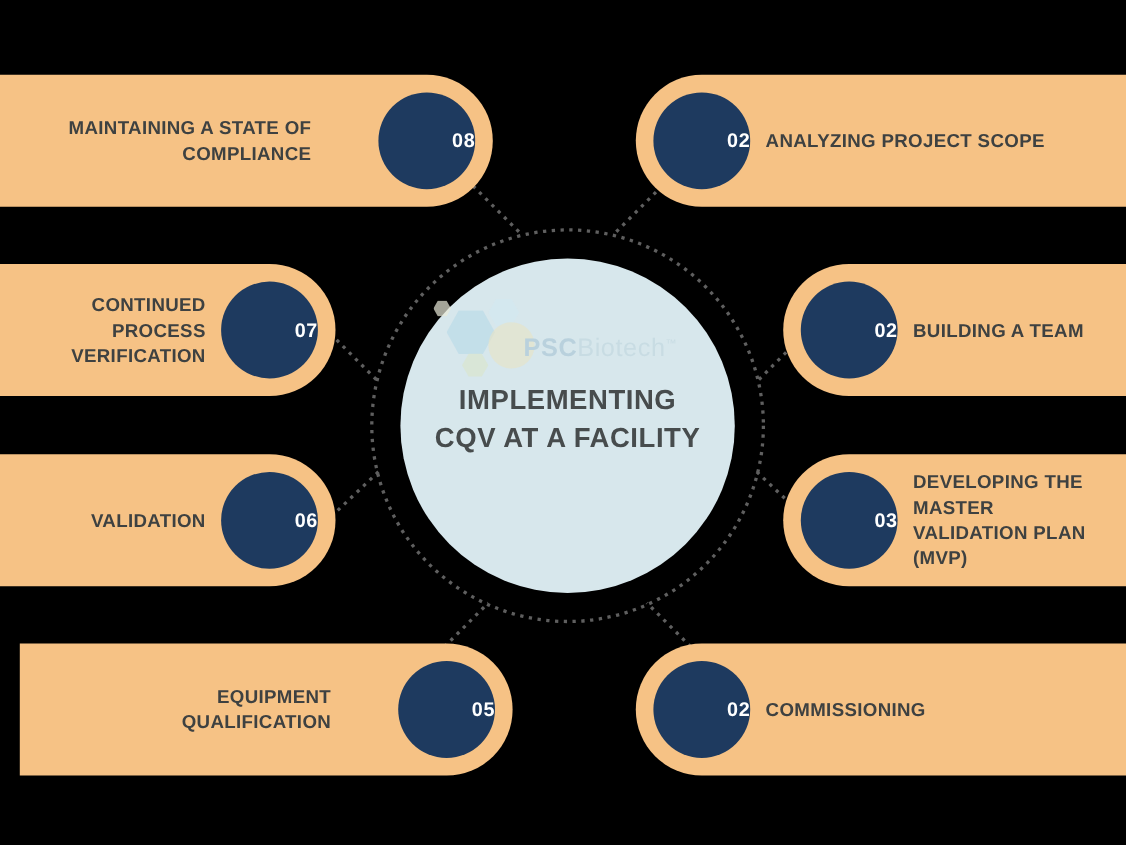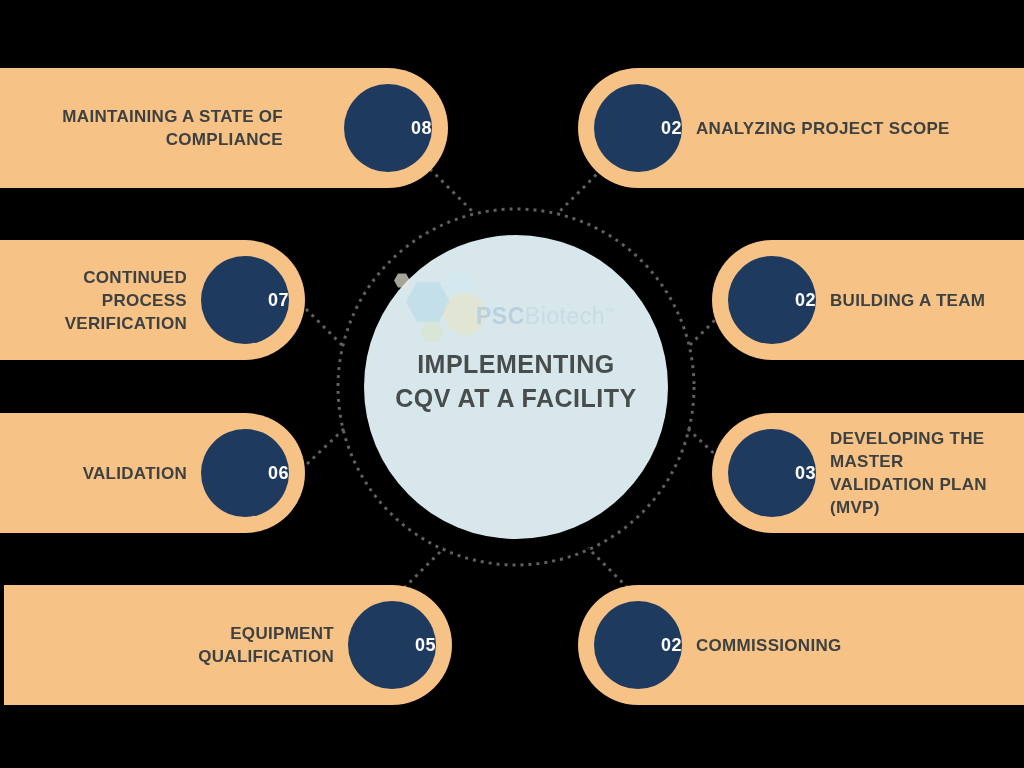--- a/index.html
+++ b/index.html
@@ -45,21 +45,21 @@
   }
   .bar.left .bar-label{text-align:right;padding-left:8px;}
   .bar.right .bar-label{text-align:left;padding-right:6px;}
   
   .bar-08{left:0;      top:68px;  width:448px;gap:47px;}
   .bar-01{left:578px;  top:68px;  width:446px;}
   .bar-07{left:0;      top:240px; width:305px;}
   .bar-02{left:712px;  top:240px; width:312px;}
   .bar-06{left:0;      top:413px; width:305px;}
   .bar-03{left:712px;  top:413px; width:312px;}
-  .bar-05{left:4px;      top:585px; width:448px;}
+  .bar-05{left:18px;      top:585px; width:448px;gap:47px;}
   .bar-04{left:578px;  top:585px; width:446px;}
   
   .center-circle{
     position:absolute;left:364px;top:235px;width:304px;height:304px;
     border-radius:50%;background:var(--center-circle);z-index:2;
   }
   .center-title{
     position:absolute;top:112px;left:0;right:0;text-align:center;
     color:var(--center-text);font-weight:700;font-size:25px;
     line-height:34px;letter-spacing:0.5px;white-space:pre-line;

